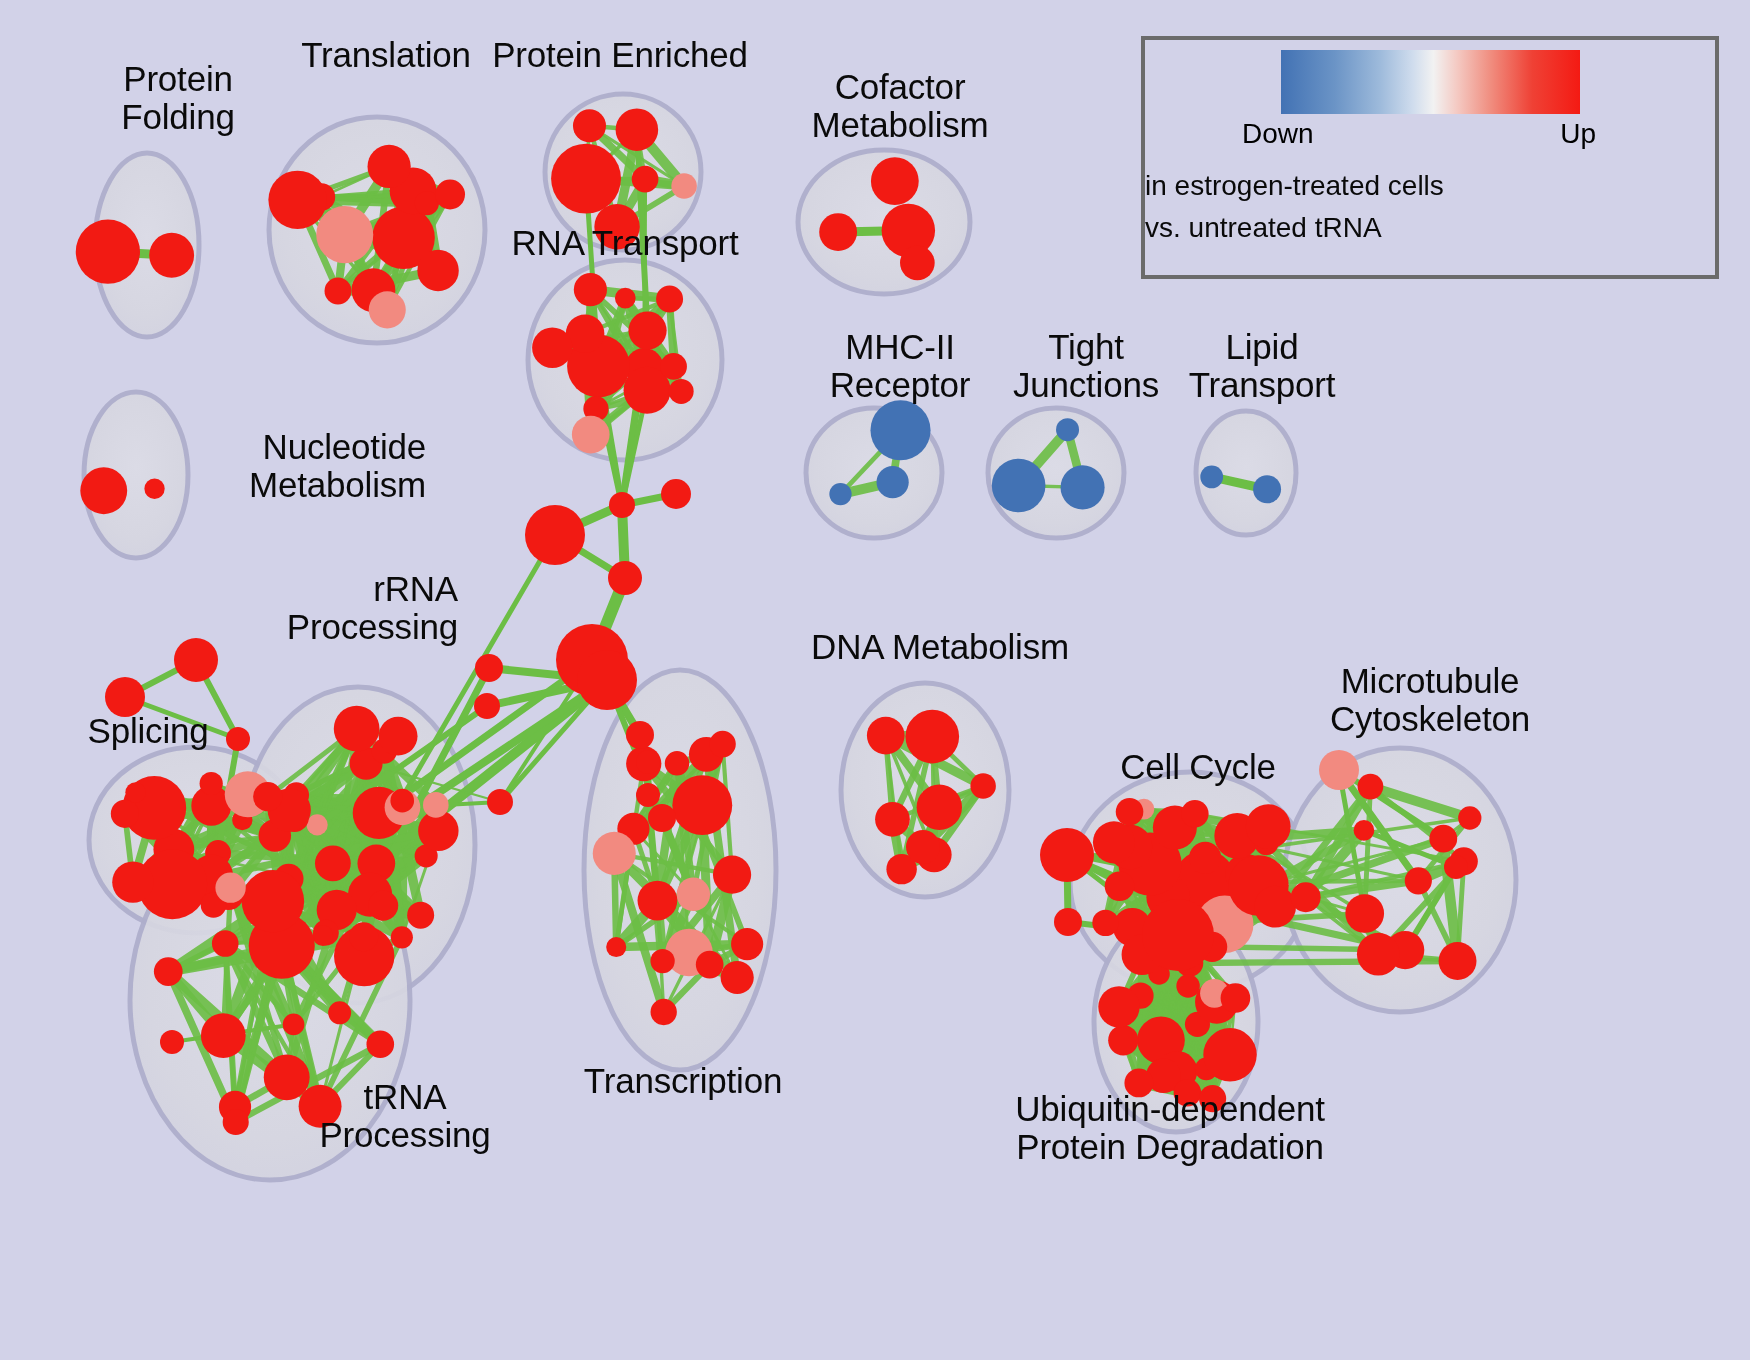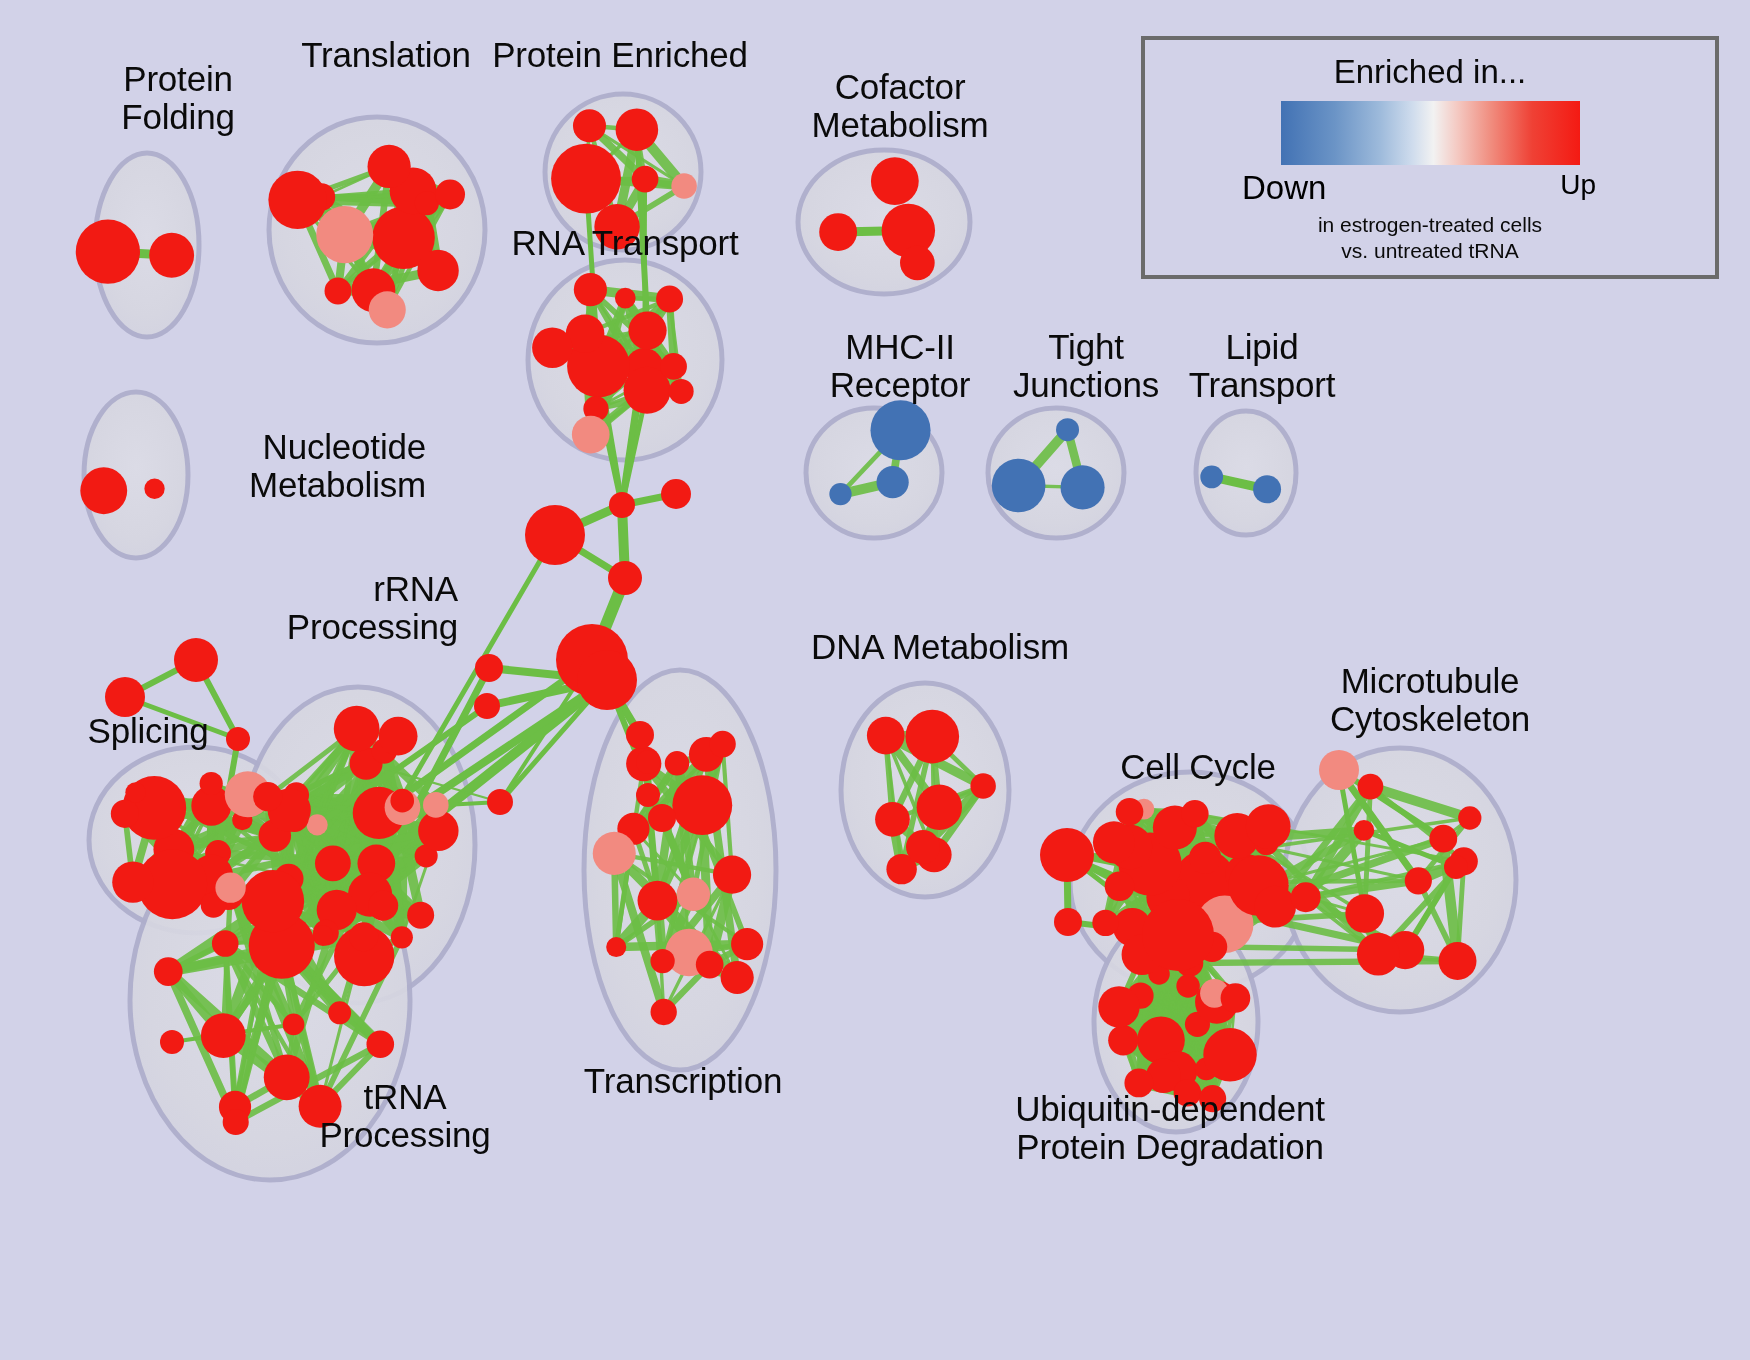--- a/index.html
+++ b/index.html
@@ -34,24 +34,24 @@
   #legend .lg-title{
     text-align:center;font-size:33px;color:#0a0a0a;margin-top:13px;
   }
   #legend .lg-bar{
     margin:10px auto 0 auto;width:299px;height:64px;
     background:linear-gradient(to right,#4272b4 0%,#6b94c6 18%,#9dbadb 33%,#cfdced 44%,#f2f2f2 51%,#f4c9c2 59%,#f08e80 70%,#ef4135 84%,#f41a13 100%);
   }
   #legend .lg-ends{
     position:relative;width:380px;margin:4px auto 0 auto;height:42px;
   }
-  #legend .lg-down{position:absolute;left:2px;top:0;font-size:33px;}
+  #legend .lg-down{position:absolute;left:2px;top:0;font-size:28px;}
   #legend .lg-up{position:absolute;right:24px;top:0;font-size:28px;}
   #legend .lg-sub{
-    text-align:center;font-size:21px;color:#0a0a0a;line-height:1.16;margin-top:2px;
+    font-size:28px;color:#0a0a0a;line-height:1.16;margin-top:10px;
   }
 </style>
 </head>
 <body>
 
 <div id="stage">
 
   <svg id="net" viewBox="0 0 1750 1360">
     <defs>
       <radialGradient id="cgrad" cx="50%" cy="45%" r="62%">
@@ -1200,21 +1200,20 @@
       <div class="cl-label" style="left: 568px; top: 1062px; width: 230px;">Transcription</div>
       <div class="cl-label" style="left: 810px; top: 628px; width: 260px;">DNA Metabolism</div>
       <div class="cl-label" style="left: 1098px; top: 748px; width: 200px;">Cell Cycle</div>
       <div class="cl-label" style="left: 1300px; top: 662px; width: 260px;">Microtubule
 Cytoskeleton</div>
       <div class="cl-label" style="left: 990px; top: 1090px; width: 360px;">Ubiquitin-dependent
 Protein Degradation</div>
     </div>
 
   <div id="legend">
-    <div class="lg-title">Enriched in...</div>
     <div class="lg-bar"></div>
     <div class="lg-ends">
       <span class="lg-down">Down</span>
       <span class="lg-up">Up</span>
     </div>
     <div class="lg-sub">in estrogen-treated cells</div>
     <div class="lg-sub">vs. untreated tRNA</div>
   </div>
 
 </div>

